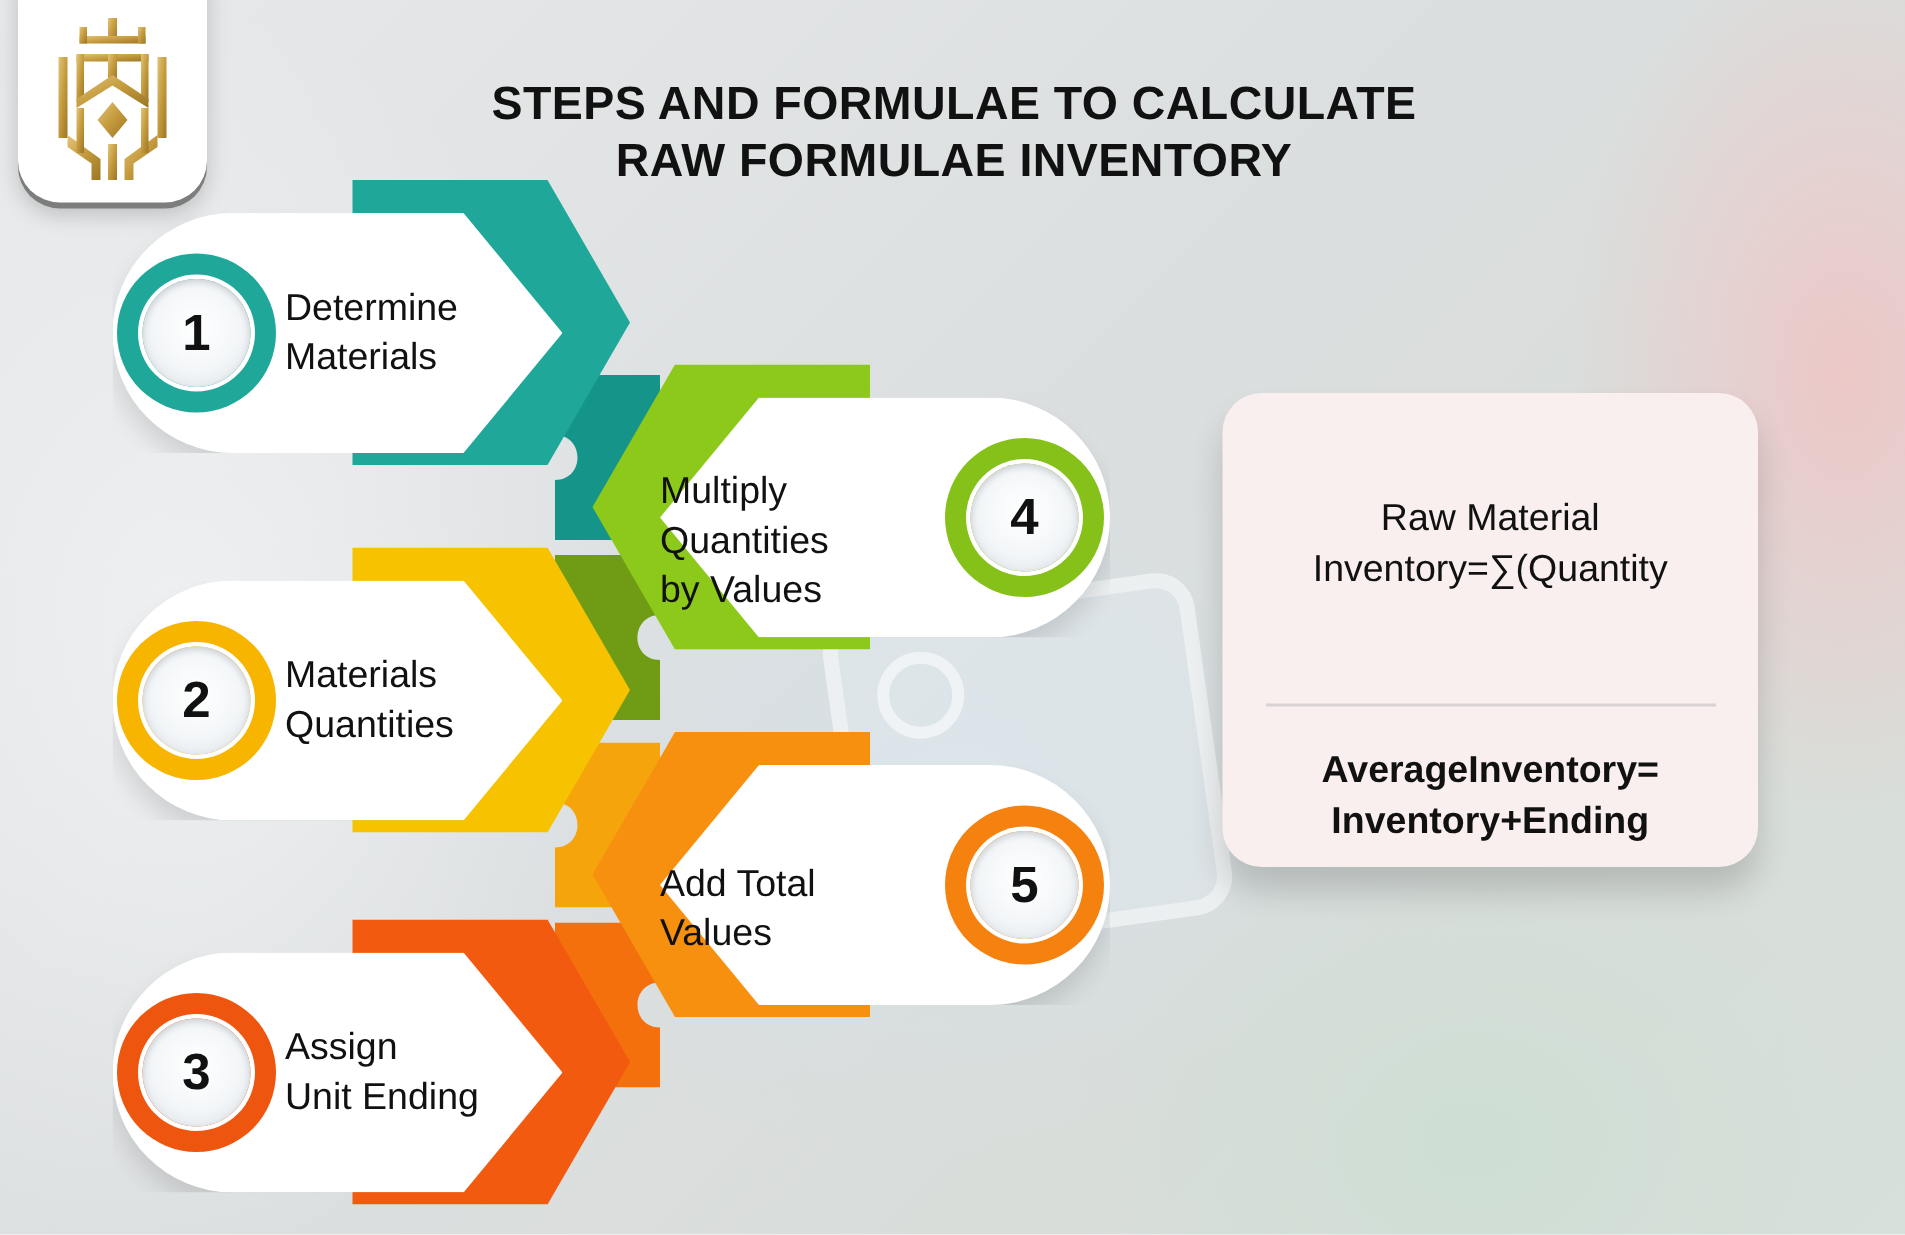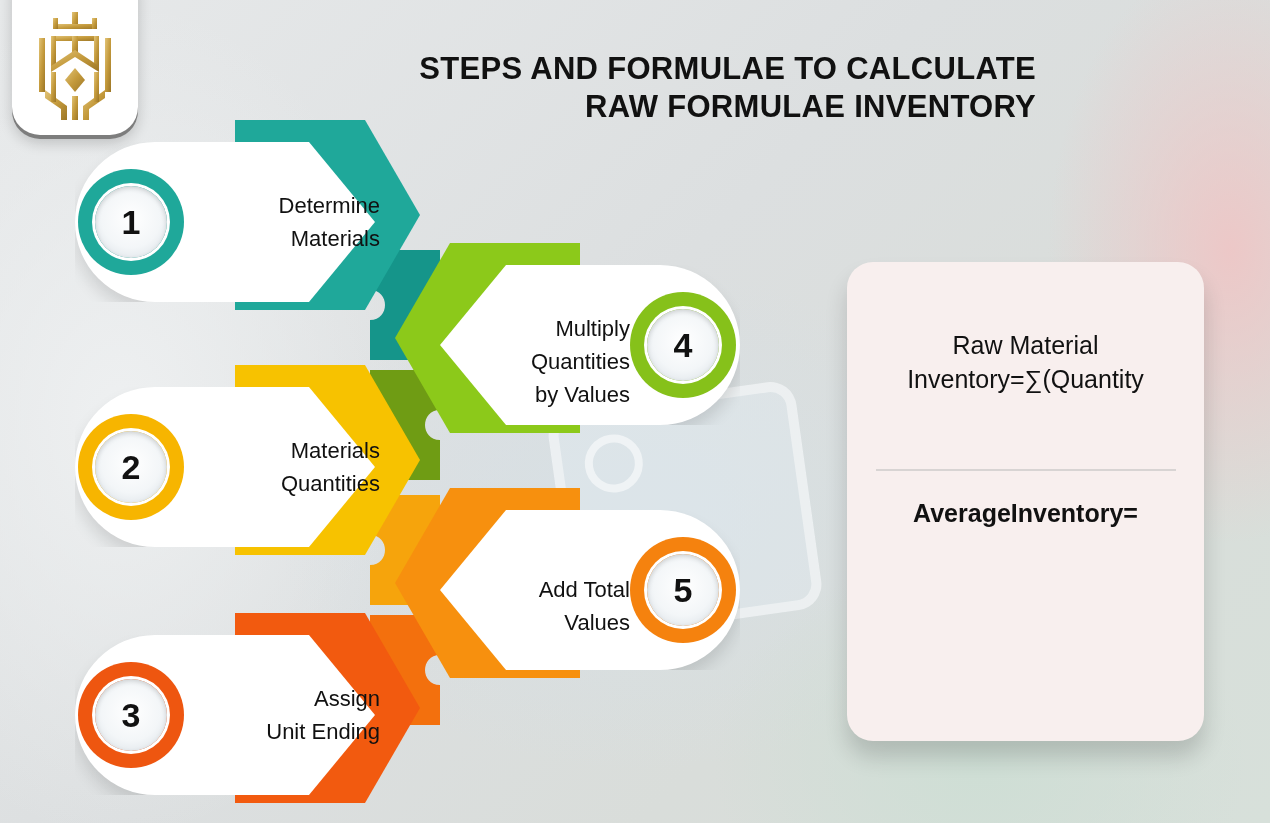--- a/index.html
+++ b/index.html
@@ -28,21 +28,21 @@
   
   .logo-card {
     position: absolute; left: 12px; top: -20px; width: 126px; height: 155px;
     background: #fff; border-radius: 0 0 28px 28px;
     box-shadow: 0 4px 0 #7d7d7d, 0 8px 14px rgba(0,0,0,0.18);
   }
   .logo-card svg { position: absolute; left: 25px; top: 30px; }
 
   
   .title {
-    position: absolute; left: 236px; top: 50px; width: 800px; text-align: right;
+    position: absolute; left: 236px; top: 50px; width: 800px; text-align: center;
     font-family: "Liberation Sans", sans-serif; font-weight: bold;
     font-size: 31px; line-height: 38px; color: #111; letter-spacing: 0.3px;
   }
 
   
   .step { position: absolute; width: 360px; height: 164px; }
   .step .hex { position: absolute; left: 0; top: 0; }
   .pill {
     position: absolute; background: #fff; height: 160px;
     box-shadow: 0 10px 16px rgba(0,0,0,0.12);
@@ -65,37 +65,37 @@
   .step.right .badge { right: 4px; }
   .badge-inner {
     width: 72px; height: 72px; border-radius: 50%;
     background: radial-gradient(circle at 50% 45%, #ffffff 0%, #f3f6f8 55%, #d6dde3 100%);
     box-shadow: 0 0 0 3px #ffffff, inset 0 2px 5px rgba(0,0,0,0.15);
     display: flex; align-items: center; justify-content: center;
     font-family: "Liberation Sans", sans-serif; font-weight: bold;
     font-size: 34px; color: #111;
   }
   .step-label {
-    position: absolute; width: 190px; text-align: right;
-    font-family: "Liberation Sans", sans-serif; font-size: 22px; line-height: 33px;
+    position: absolute; width: 190px; text-align: left;
+    font-family: "Liberation Sans", sans-serif; font-size: 25px; line-height: 33px;
     color: #111; top: 50%; transform: translateY(-50%);
   }
   .step.left .step-label { left: 115px; }
   .step.right .step-label { left: 60px; margin-top: 16px; }
 
   
   .connector { position: absolute; }
 
   
   .formula-card {
-    position: absolute; left: 815px; top: 262px; width: 357px; height: 479px;
+    position: absolute; left: 815px; top: 262px; width: 357px; height: 316px;
     background: #f8efee; border-radius: 26px;
     box-shadow: 0 16px 22px rgba(0,0,0,0.16);
     text-align: center; color: #111;
-    font-family: "Liberation Sans", sans-serif; font-size: 25px; line-height: 34px; margin-left: 32px;
+    font-family: "Liberation Sans", sans-serif; font-size: 25px; line-height: 34px;
   }
   .formula-1 { position: absolute; left: 0; right: 0; top: 66px; }
   .formula-2 { position: absolute; left: 0; right: 0; top: 234px; font-weight: bold; }
   .formula-divider {
     position: absolute; left: 29px; right: 28px; top: 207px; height: 2px;
     background: #d8d4d3;
   }
 </style>
 </head>
 <body>
@@ -225,14 +225,15 @@
 </div>
 
 <div class="formula-card">
   <div class="formula-1">
     <div>Raw Material</div>
     <div>Inventory=∑(Quantity</div>
   </div>
   <div class="formula-divider"></div>
   <div class="formula-2">
     <div>AverageInventory=</div>
+    <div>Inventory+Ending</div>
   </div>
 </div>
 
 </body></html>

